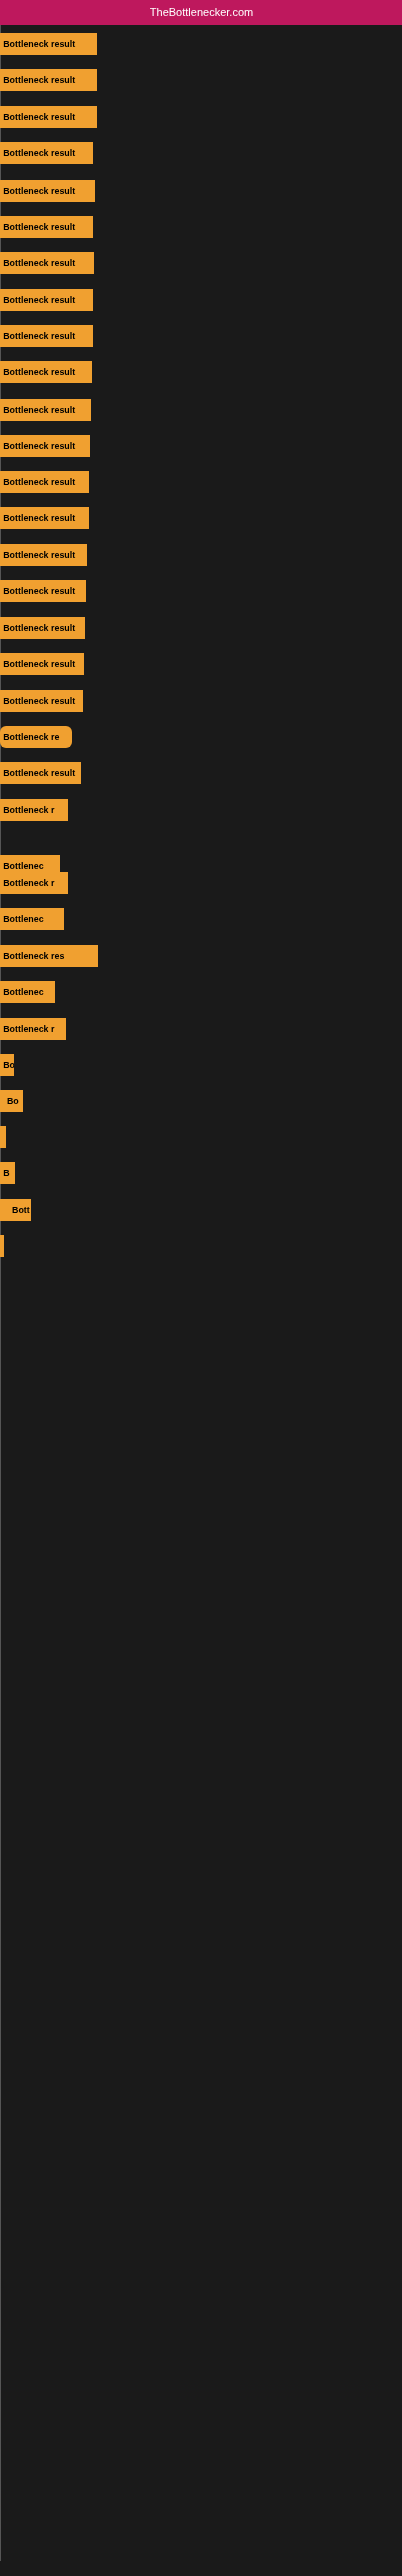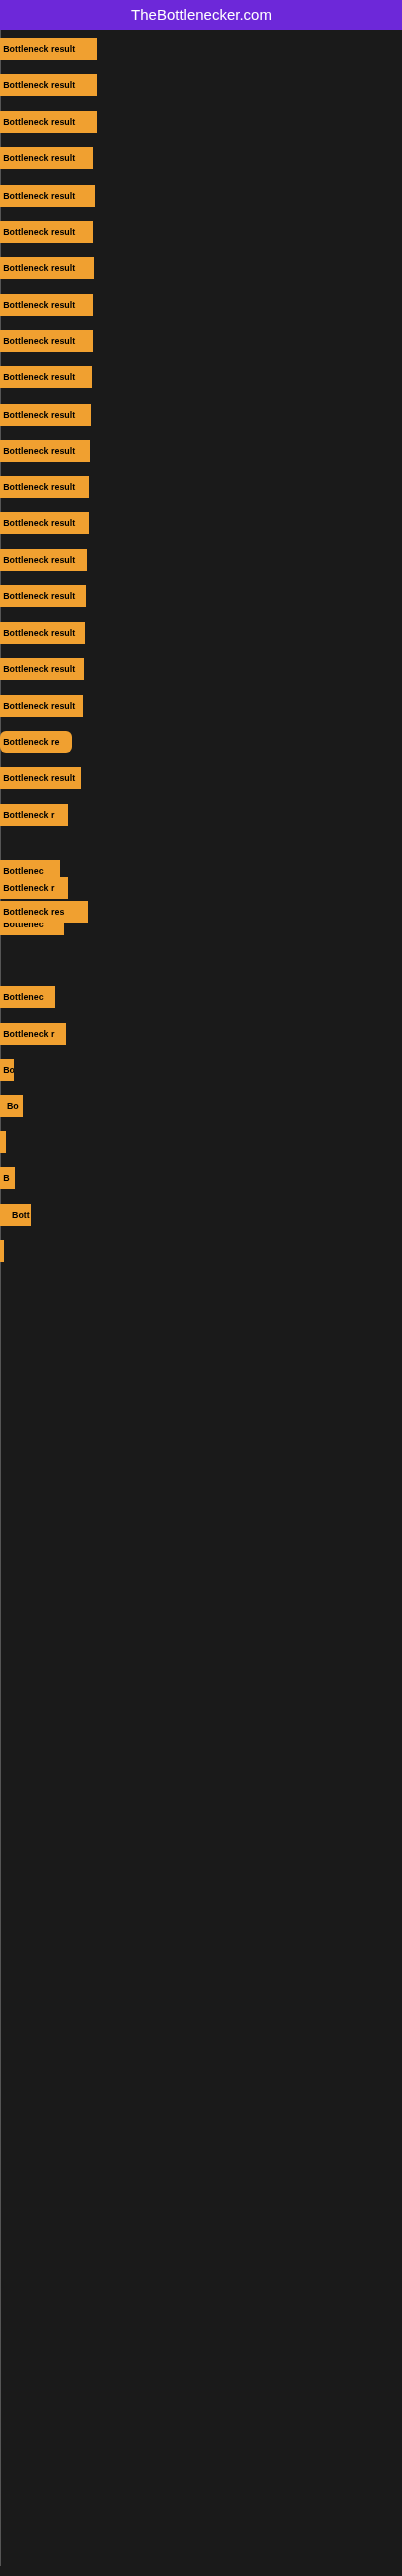--- a/index.html
+++ b/index.html
@@ -13,23 +13,23 @@
       min-height: 2576px;
       background-color: #1a1a1a;
       font-family: Arial, sans-serif;
       position: relative;
       overflow-x: hidden;
     }
 
     .site-title {
       text-align: center;
       color: #ffffff;
-      font-size: 15px;
+      font-size: 11px;
       padding: 6.4px 0;
-      background-color: #6d28d9;
+      background-color: #be185d;
     }
 
     .chart-area {
       position: relative;
       width: 403px;
       height: 2536px;
       background-color: #1a1a1a;
       overflow: hidden;
     }
 
@@ -138,21 +138,21 @@
     </div>
     <div class="bar" style="top: 830px; width: 60px;">
       <span class="bar-label">Bottlenec</span>
     </div>
     <div class="bar" style="top: 847px; width: 68px;">
       <span class="bar-label">Bottleneck r</span>
     </div>
     <div class="bar" style="top: 883px; width: 64px;">
       <span class="bar-label">Bottlenec</span>
     </div>
-    <div class="bar" style="top: 871px; width: 88px;">
+    <div class="bar" style="top: 920px; width: 98px;">
       <span class="bar-label">Bottleneck res</span>
     </div>
     <div class="bar" style="top: 956px; width: 55px;">
       <span class="bar-label">Bottlenec</span>
     </div>
     <div class="bar" style="top: 993px; width: 66px;">
       <span class="bar-label">Bottleneck r</span>
     </div>
     <div class="bar" style="top: 1029px; width: 14px;">
       <span class="bar-label">Bot</span>

